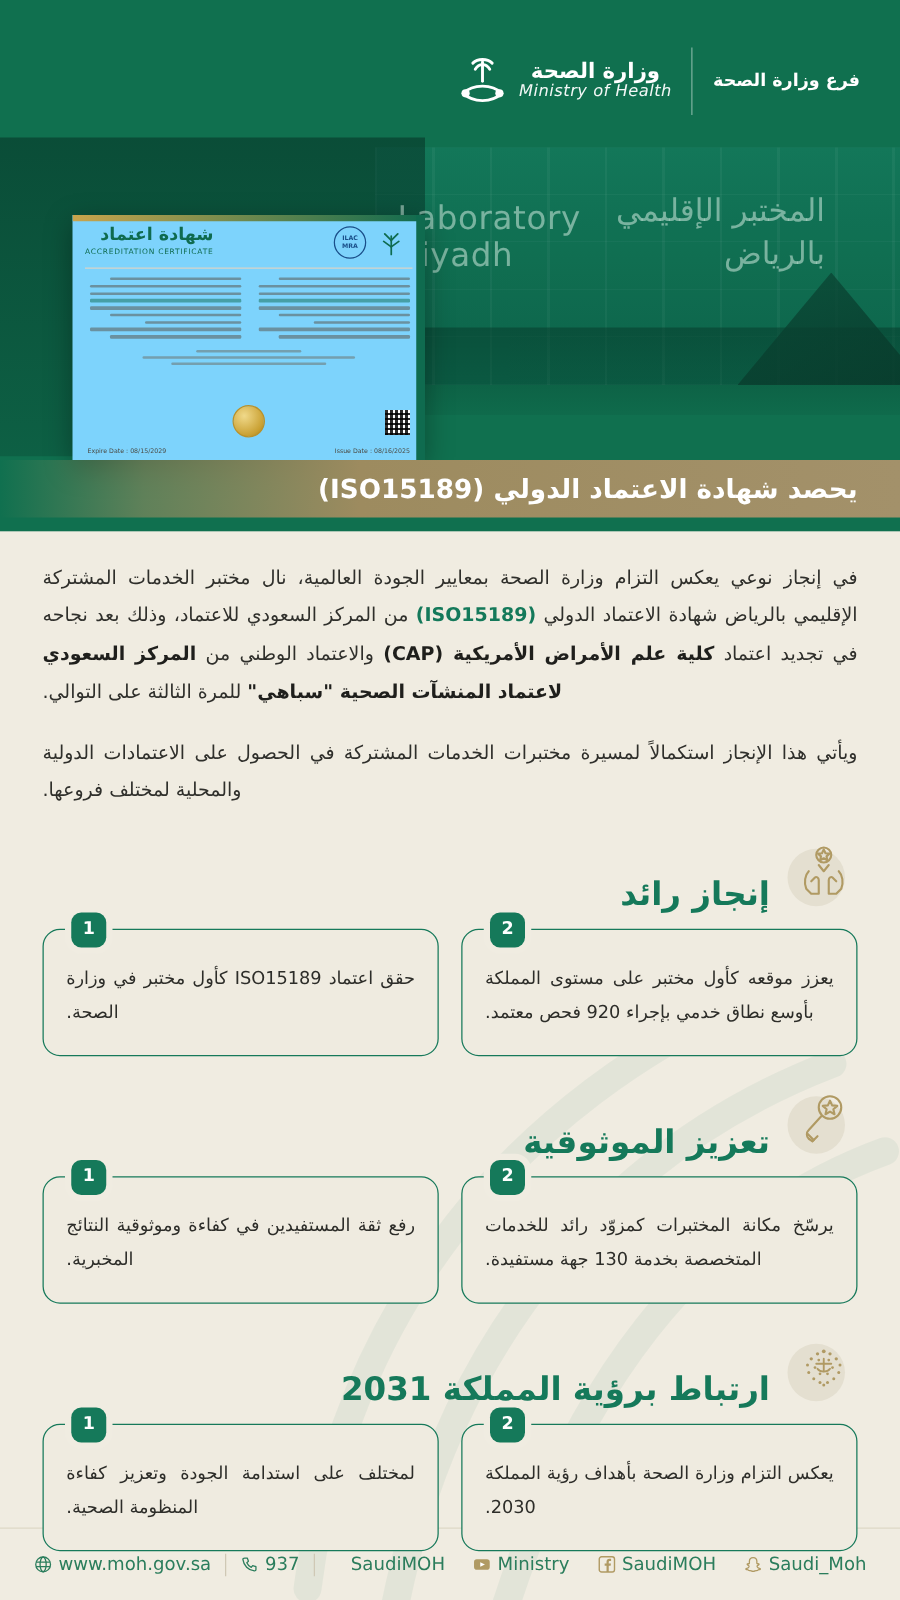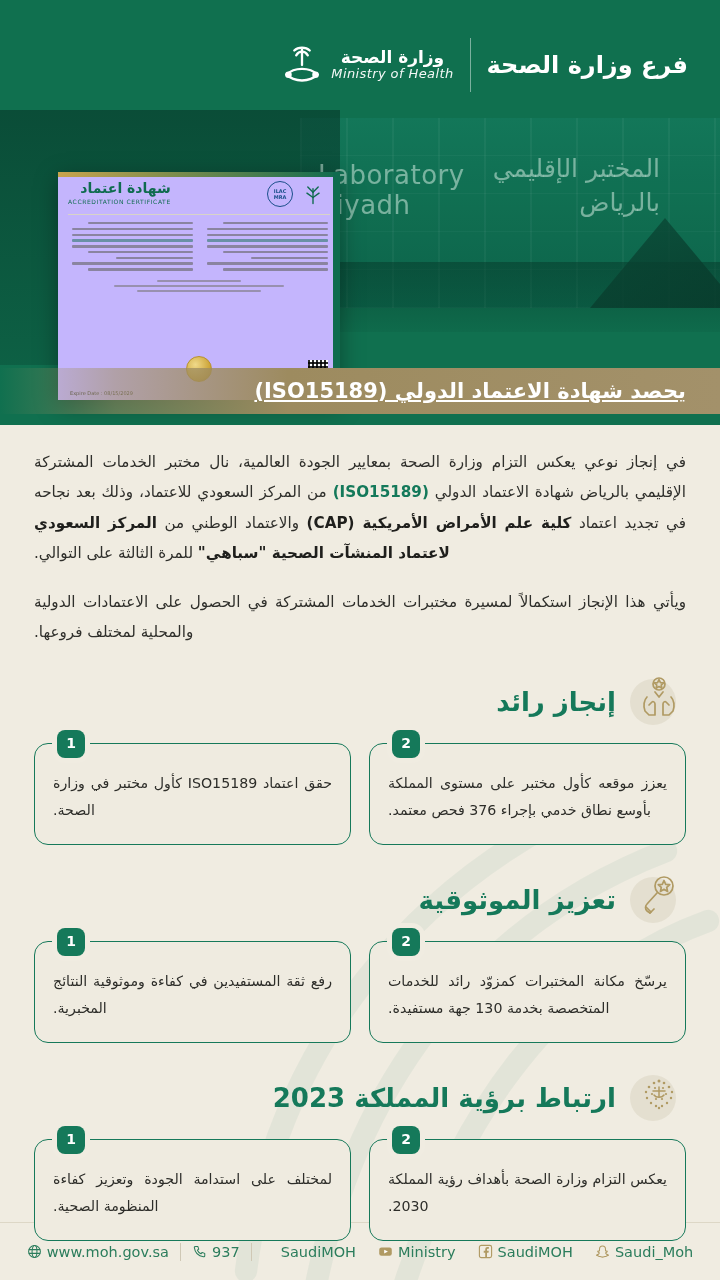--- a/index.html
+++ b/index.html
@@ -60,26 +60,26 @@
     position:relative; z-index:6;
     display:flex; align-items:center; justify-content:flex-start;
     gap:16px; padding:36px 32px 0 0;
   }
   .moh-logo { display:flex; align-items:center; gap:0; }
   .moh-mark { width:58px; height:58px; }
   .moh-text { text-align:center; color:#fff; line-height:1.12; }
   .moh-text .ar { font-size:17px; font-weight:700; }
   .moh-text .en { font-size:13px; letter-spacing:.4px; opacity:.95;font-style:italic; }
   .vdiv { width:1px; height:54px; background:rgba(255,255,255,.45); }
-  .branch { color:#fff; font-size:24px; font-weight:700; line-height:1.5; text-align:right; }
+  .branch { color:#fff; font-size:14px; font-weight:700; line-height:1.5; text-align:right; }
 
   
   .cert {
     position:absolute; z-index:5; left:58px; top:172px;
-    width:282px; height:228px; background:#c4b5fd;
+    width:282px; height:196px; background:#7dd3fc;
     box-shadow:0 6px 22px rgba(0,0,0,.35);
     overflow:hidden;
   }
   .cert-lbar { position:absolute; right:0; top:0; width:7px; height:100%; background:#0f6b4f; }
   .cert-tbar { position:absolute; right:0; top:0; height:5px; width:100%;
                background:linear-gradient(90deg,#c9a44c,#0f6b4f); }
   .cert-head { display:flex; justify-content:space-between; align-items:flex-start; padding:9px 14px 0 10px; }
   .cert-title-ar { color:#0f6b4f; font-size:14px; font-weight:700; line-height:1.1; }
   .cert-title-en { color:#0f6b4f; font-size:6px; letter-spacing:.6px; margin-top:2px; }
   .cert-logos { display:flex; gap:7px; align-items:center; }
@@ -114,41 +114,41 @@
     line-height:1.28; text-shadow:0 3px 12px rgba(0,0,0,.45);
   }
 
   
   .gold-band {
     position:absolute; z-index:6; left:0; top:368px; width:720px; height:46px;
     background:linear-gradient(90deg,rgba(158,140,95,0) 0%,rgba(161,143,98,.55) 16%,#9d8b5f 40%,#a3916a 100%);
     display:flex; align-items:center; justify-content:flex-start;
     padding-right:34px;
   }
-  .gold-band span { color:#fff; font-size:21px; font-weight:700;text-decoration:underline; }
+  .gold-band span { color:#fff; font-size:21px; font-weight:700; }
 
   
   .content { position:relative; padding:0 34px; }
   .watermark {
     position:absolute; right:-30px; top:180px; width:560px; height:700px;
     opacity:.055; pointer-events:none; z-index:0;
   }
   .para {
     position:relative; z-index:2;
     color:#2f2f2b; font-size:15.2px; line-height:2.0;
     text-align:justify; text-align-last:left; margin-top:22px;
   }
   .para b { font-weight:800; color:#1f1f1c; }
   .para .iso { color:#14795a; font-weight:700; }
   .para2 { margin-top:18px; }
 
   
   .sec-head {
     position:relative; z-index:2;
-    display:flex; align-items:center; justify-content:flex-start;
+    display:flex; align-items:flex-end; justify-content:flex-start;
     gap:12px; margin-top:26px; margin-bottom:12px;
   }
   .sec-icon-wrap { position:relative; width:58px; height:58px; flex:0 0 auto; }
   .sec-icon-blob {
     position:absolute; left:2px; top:6px; width:46px; height:46px;
     border-radius:50%; background:#e4dfd0;
   }
   .sec-icon { position:absolute; right:2px; top:0; width:50px; height:50px; }
   .sec-title { color:#15795a; font-size:26px; font-weight:800; }
 
@@ -308,21 +308,21 @@
           <path d="M13 24 C10 27, 9 33, 11 38 L15 42 L21 42 L21 31 C21 29, 19 28, 18 29 L15 32"></path>
           <path d="M37 24 C40 27, 41 33, 39 38 L35 42 L29 42 L29 31 C29 29, 31 28, 32 29 L35 32"></path>
         </g>
       </svg>
     </div>
     <div class="sec-title">إنجاز رائد</div>
   </div>
   <div class="cards">
     <div class="card">
       <div class="badge">2</div>
-      <span>يعزز موقعه كأول مختبر على مستوى المملكة بأوسع نطاق خدمي بإجراء 376 فحص معتمد.</span>
+      <span>يعزز موقعه كأول مختبر على مستوى المملكة بأوسع نطاق خدمي بإجراء 920 فحص معتمد.</span>
     </div>
     <div class="card">
       <div class="badge">1</div>
       <span>حقق اعتماد ISO15189 كأول مختبر في وزارة الصحة.</span>
     </div>
   </div>
 
   <div class="sec-head">
     <div class="sec-icon-wrap">
       <div class="sec-icon-blob"></div>
@@ -375,21 +375,21 @@
           <circle cx="22" cy="30" r="1.1"></circle>
             <circle cx="28" cy="30" r="1.1"></circle>
         </g>
         <g fill="none" stroke="#b09a63" stroke-width="1.5" stroke-linecap="round">
           <path d="M25 18 L25 28"></path>
           <path d="M19 22 L31 22"></path>
           <path d="M20 26 C22 29, 28 29, 30 26"></path>
         </g>
       </svg>
     </div>
-    <div class="sec-title">ارتباط برؤية المملكة 2023</div>
+    <div class="sec-title">ارتباط برؤية المملكة 2031</div>
   </div>
   <div class="cards">
     <div class="card">
       <div class="badge">2</div>
       <span>يعكس التزام وزارة الصحة بأهداف رؤية المملكة 2030.</span>
     </div>
     <div class="card">
       <div class="badge">1</div>
       <span>لمختلف على استدامة الجودة وتعزيز كفاءة المنظومة الصحية.</span>
     </div>

